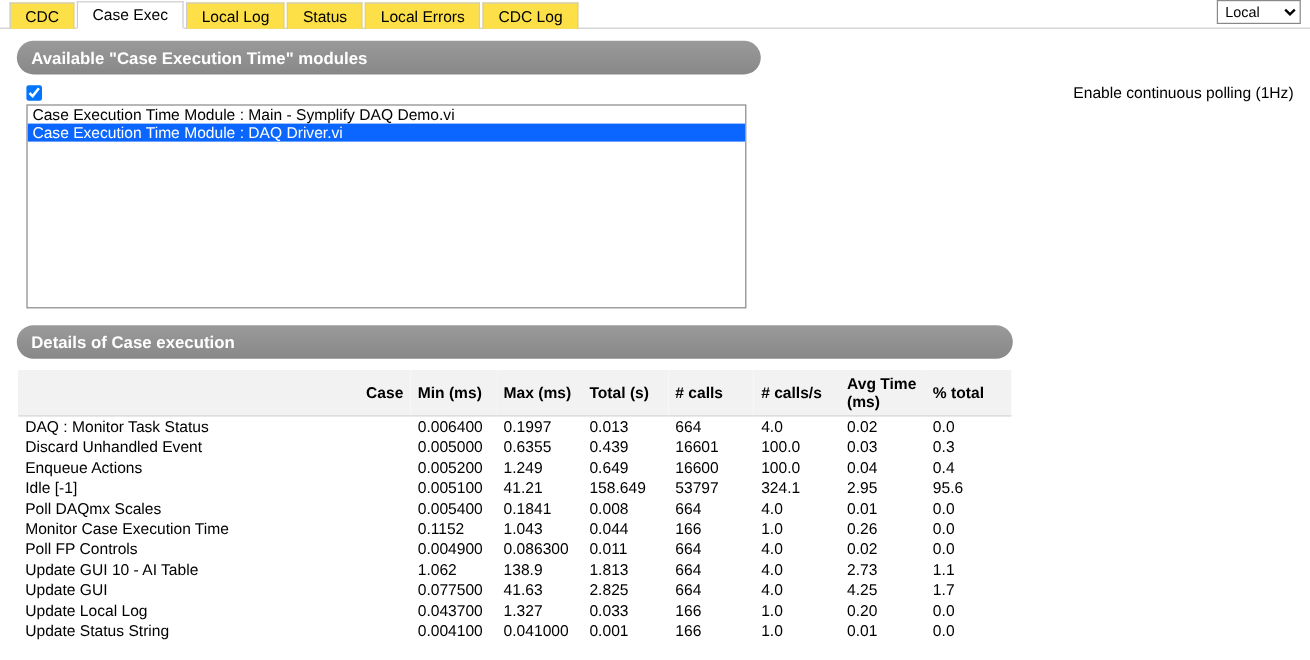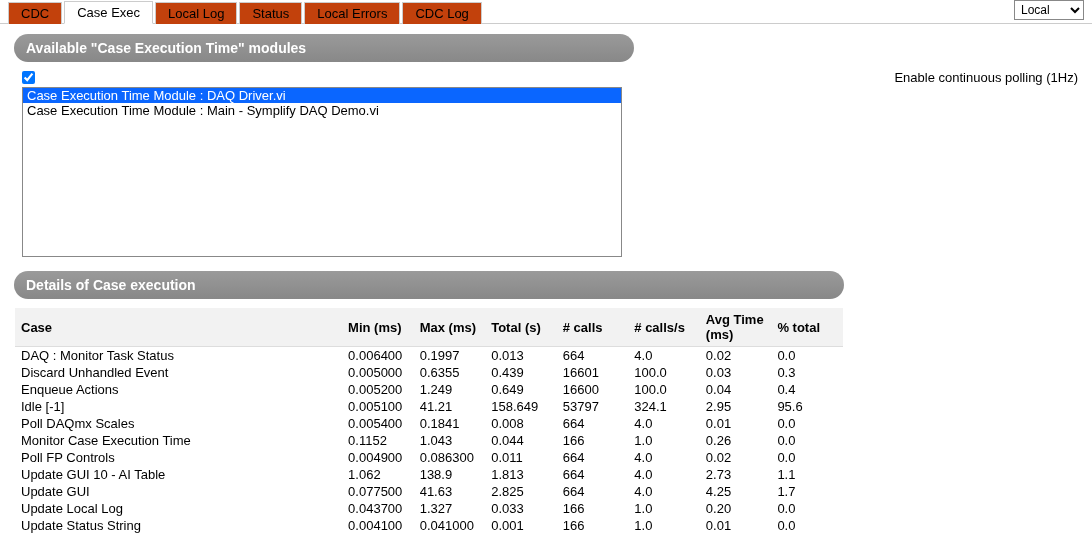--- a/index.html
+++ b/index.html
@@ -23,21 +23,21 @@
 }
 .tabs {
   display: flex;
   align-items: flex-end;
   height: 24px;
 }
 .tab {
   padding: 3px 12px 3px 12px;
   border: 1px solid #ccc;
   border-bottom: none;
-  background: #c2410c;
+  background: #fde047;
   margin-right: 2px;
   cursor: pointer;
   font-size: 13px;
   position: relative;
   top: 1px;
 }
 .tab.active {
   background: #fff;
   border-bottom: 1px solid #fff;
   font-weight: normal;
@@ -118,21 +118,21 @@
   padding: 4px 6px;
   background: #f2f2f2;
   border-bottom: 1px solid #ddd;
   position: sticky;
   top: 0;
 }
 tbody td {
   padding: 1px 6px;
   white-space: nowrap;
 }
-.col-case { width: 320px; }
+.col-case { width: 320px; text-align: right; }
 .col-num { width: 70px; }
 .spacer { height: 14px; }
 </style>
 </head>
 <body>
 
 <div class="topbar">
   <div class="tabs" id="tabs-container">
       <div class="tab">CDC</div>
       <div class="tab active">Case Exec</div>
@@ -150,22 +150,22 @@
 
 <div class="content">
   <div class="section-header">Available "Case Execution Time" modules</div>
 
   <div class="polling-row">
     <input type="checkbox" id="pollchk" checked="" style="">
     <label for="pollchk">Enable continuous polling (1Hz)</label>
   </div>
 
   <div class="listbox" id="module-list">
+      <div class="listbox-item">Case Execution Time Module : Main - Symplify DAQ Demo.vi</div>
       <div class="listbox-item selected">Case Execution Time Module : DAQ Driver.vi</div>
-      <div class="listbox-item">Case Execution Time Module : Main - Symplify DAQ Demo.vi</div>
     </div>
 
   <div class="spacer"></div>
 
   <div class="section-header wide">Details of Case execution</div>
 
   <div class="table-wrap">
     <table>
       <thead>
           <tr id="thead-row">

